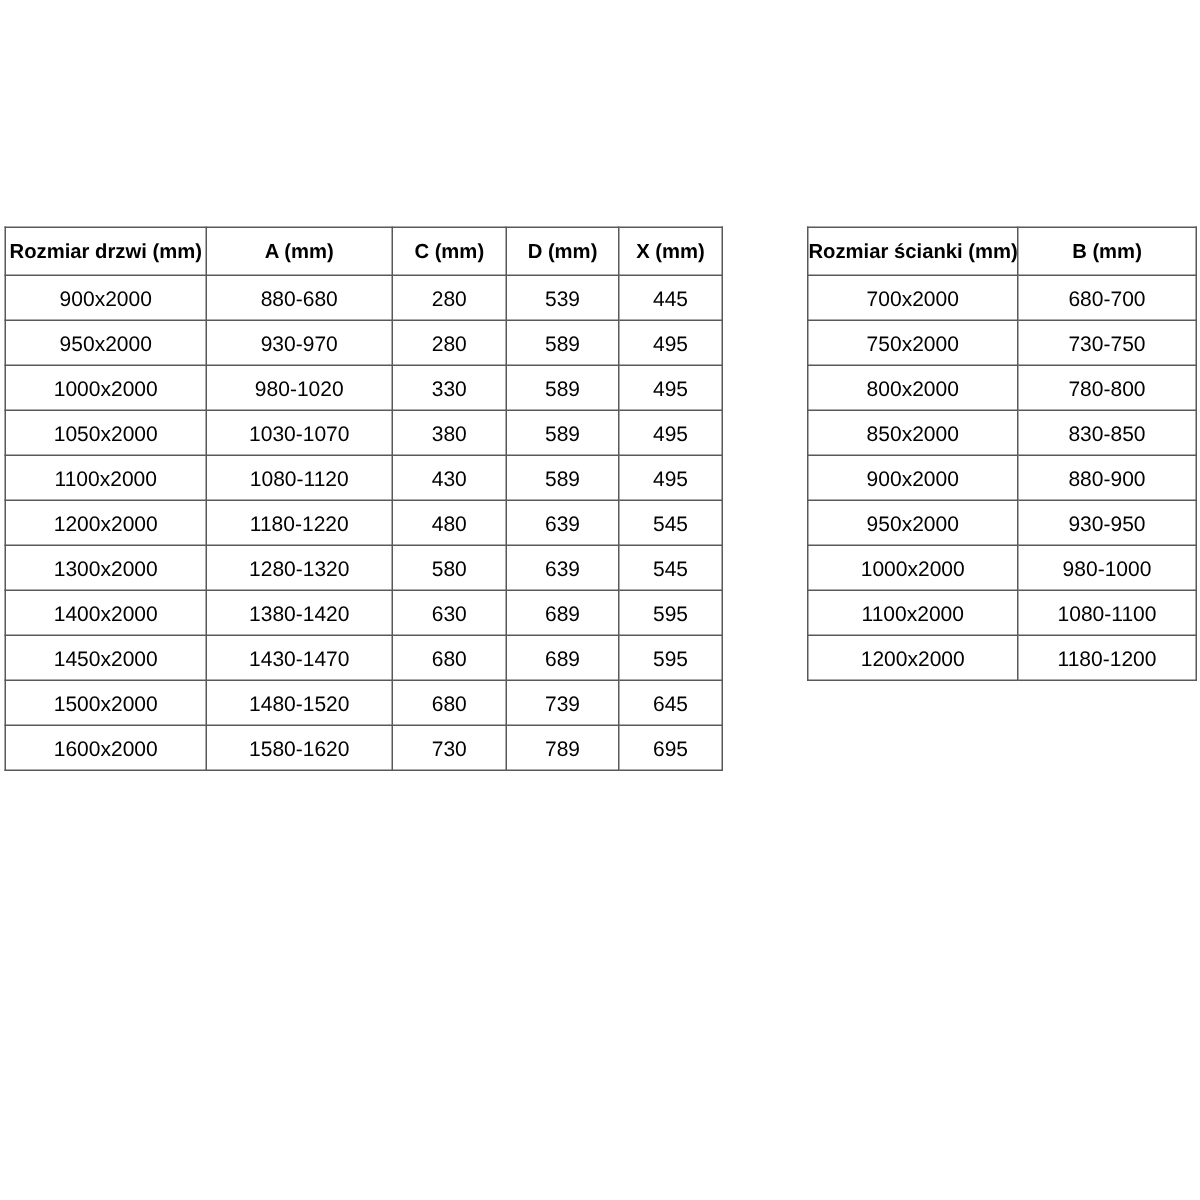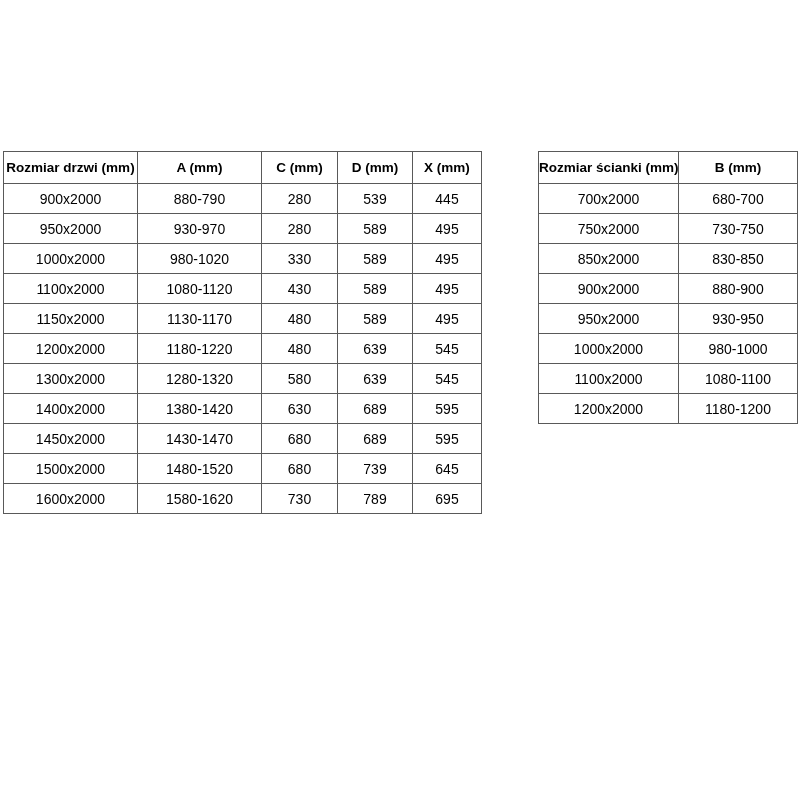--- a/index.html
+++ b/index.html
@@ -59,50 +59,50 @@
           <th>Rozmiar drzwi (mm)</th>
           <th>A (mm)</th>
           <th>C (mm)</th>
           <th>D (mm)</th>
           <th>X (mm)</th>
         </tr>
       </thead>
       <tbody>
         <tr>
           <td>900x2000</td>
-          <td>880-790</td>
+          <td>880-680</td>
           <td>280</td>
           <td>539</td>
           <td>445</td>
         </tr>
         <tr>
           <td>950x2000</td>
           <td>930-970</td>
           <td>280</td>
           <td>589</td>
           <td>495</td>
         </tr>
         <tr>
           <td>1000x2000</td>
           <td>980-1020</td>
           <td>330</td>
           <td>589</td>
           <td>495</td>
         </tr>
         <tr>
-          <td>1100x2000</td>
-          <td>1080-1120</td>
-          <td>430</td>
+          <td>1050x2000</td>
+          <td>1030-1070</td>
+          <td>380</td>
           <td>589</td>
           <td>495</td>
         </tr>
         <tr>
-          <td>1150x2000</td>
-          <td>1130-1170</td>
-          <td>480</td>
+          <td>1100x2000</td>
+          <td>1080-1120</td>
+          <td>430</td>
           <td>589</td>
           <td>495</td>
         </tr>
         <tr>
           <td>1200x2000</td>
           <td>1180-1220</td>
           <td>480</td>
           <td>639</td>
           <td>545</td>
         </tr>
@@ -153,20 +153,24 @@
       <tbody>
         <tr>
           <td>700x2000</td>
           <td>680-700</td>
         </tr>
         <tr>
           <td>750x2000</td>
           <td>730-750</td>
         </tr>
         <tr>
+          <td>800x2000</td>
+          <td>780-800</td>
+        </tr>
+        <tr>
           <td>850x2000</td>
           <td>830-850</td>
         </tr>
         <tr>
           <td>900x2000</td>
           <td>880-900</td>
         </tr>
         <tr>
           <td>950x2000</td>
           <td>930-950</td>

